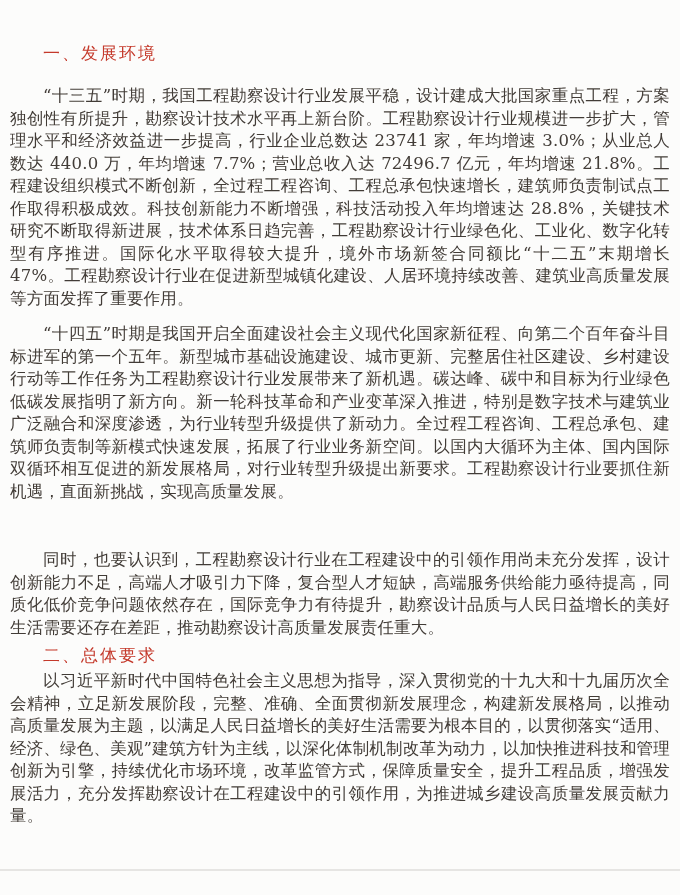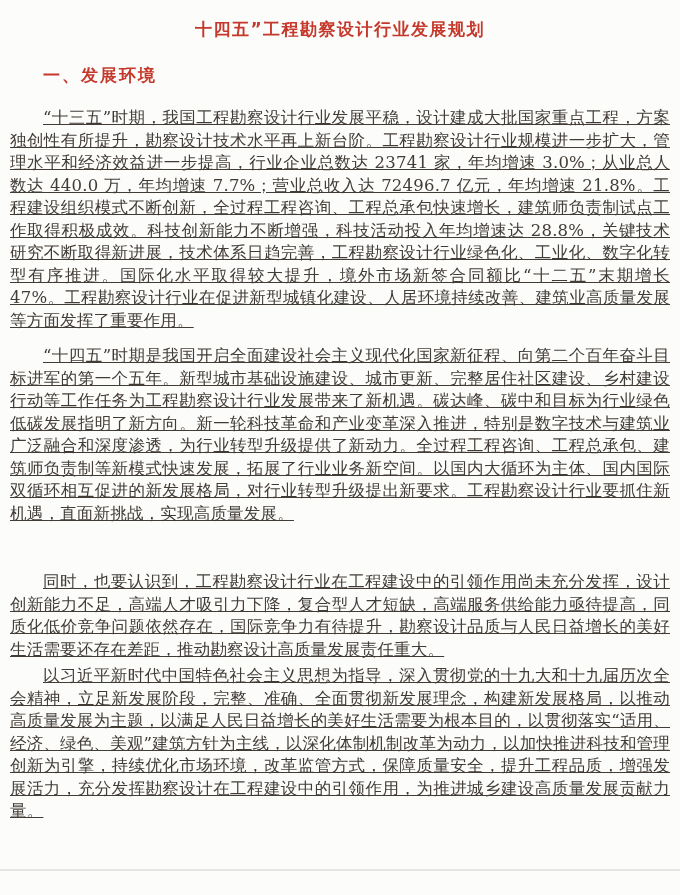--- a/index.html
+++ b/index.html
@@ -24,63 +24,62 @@
     font-weight: bold;
     line-height: 22px;
     letter-spacing: 1.5px;
     color: var(--heading_red, #c4392b);
   }
   .sec-heading {
     margin: 24px 0 0 0;
     padding-left: 33px;
     font-family: "DejaVu Sans", "Liberation Sans", sans-serif;
     font-size: 17px;
-    font-weight: bold;
+    font-weight: normal;
     line-height: 22px;
     letter-spacing: 2px;
     color: var(--heading_red, #c4392b);
   }
   .sec-heading.second { margin-top: 5px; }
   .para {
     margin: 0;
     font-size: 16.5px;
     line-height: 22.5px;
     text-align: justify;
     text-indent: 2em;
     letter-spacing: 0.2px;
     color: var(--body_text, #423c37);
-    text-decoration: underline;
   }
   .para.first-of-section { margin-top: 21px; }
   .para.gap-large { margin-top: 46px; }
   .para.gap-medium { margin-top: 13px; }
   .para.subhead { margin-top: 25px; }
   .para.after-subhead { margin-top: 4px; }
   .bottom-divider {
     position: absolute;
     left: 0; top: 869px;
     width: 680px; height: 2px;
     background: var(--divider, #e3e2e0);
     opacity: 0.9;
   }
 </style>
 </head>
 <body>
 
 <div class="page">
 
-  <h1 class="doc-title">十四五”工程勘察设计行业发展规划</h1>
 
   <h2 class="sec-heading">一、发展环境</h2>
 
   <p class="para first-of-section">“十三五”时期，我国工程勘察设计行业发展平稳，设计建成大批国家重点工程，方案独创性有所提升，勘察设计技术水平再上新台阶。工程勘察设计行业规模进一步扩大，管理水平和经济效益进一步提高，行业企业总数达 23741 家，年均增速 3.0%；从业总人数达 440.0 万，年均增速 7.7%；营业总收入达 72496.7 亿元，年均增速 21.8%。工程建设组织模式不断创新，全过程工程咨询、工程总承包快速增长，建筑师负责制试点工作取得积极成效。科技创新能力不断增强，科技活动投入年均增速达 28.8%，关键技术研究不断取得新进展，技术体系日趋完善，工程勘察设计行业绿色化、工业化、数字化转型有序推进。国际化水平取得较大提升，境外市场新签合同额比“十二五”末期增长 47%。工程勘察设计行业在促进新型城镇化建设、人居环境持续改善、建筑业高质量发展等方面发挥了重要作用。</p>
 
   <p class="para gap-medium">“十四五”时期是我国开启全面建设社会主义现代化国家新征程、向第二个百年奋斗目标进军的第一个五年。新型城市基础设施建设、城市更新、完整居住社区建设、乡村建设行动等工作任务为工程勘察设计行业发展带来了新机遇。碳达峰、碳中和目标为行业绿色低碳发展指明了新方向。新一轮科技革命和产业变革深入推进，特别是数字技术与建筑业广泛融合和深度渗透，为行业转型升级提供了新动力。全过程工程咨询、工程总承包、建筑师负责制等新模式快速发展，拓展了行业业务新空间。以国内大循环为主体、国内国际双循环相互促进的新发展格局，对行业转型升级提出新要求。工程勘察设计行业要抓住新机遇，直面新挑战，实现高质量发展。</p>
 
   <p class="para gap-large">同时，也要认识到，工程勘察设计行业在工程建设中的引领作用尚未充分发挥，设计创新能力不足，高端人才吸引力下降，复合型人才短缺，高端服务供给能力亟待提高，同质化低价竞争问题依然存在，国际竞争力有待提升，勘察设计品质与人民日益增长的美好生活需要还存在差距，推动勘察设计高质量发展责任重大。</p>
 
+  <h2 class="sec-heading second">二、总体要求</h2>
 
 
   <p class="para after-subhead">以习近平新时代中国特色社会主义思想为指导，深入贯彻党的十九大和十九届历次全会精神，立足新发展阶段，完整、准确、全面贯彻新发展理念，构建新发展格局，以推动高质量发展为主题，以满足人民日益增长的美好生活需要为根本目的，以贯彻落实“适用、经济、绿色、美观”建筑方针为主线，以深化体制机制改革为动力，以加快推进科技和管理创新为引擎，持续优化市场环境，改革监管方式，保障质量安全，提升工程品质，增强发展活力，充分发挥勘察设计在工程建设中的引领作用，为推进城乡建设高质量发展贡献力量。</p>
 
   <div class="bottom-divider"></div>
 
 </div>
 
 </body></html>

